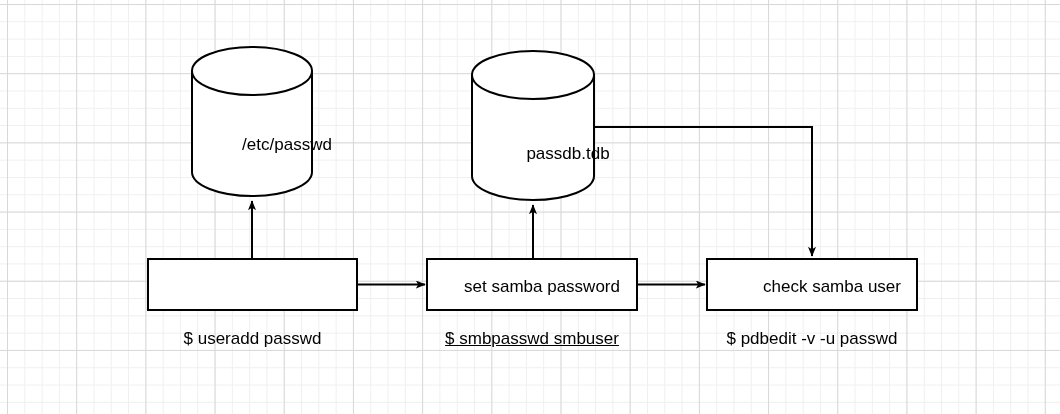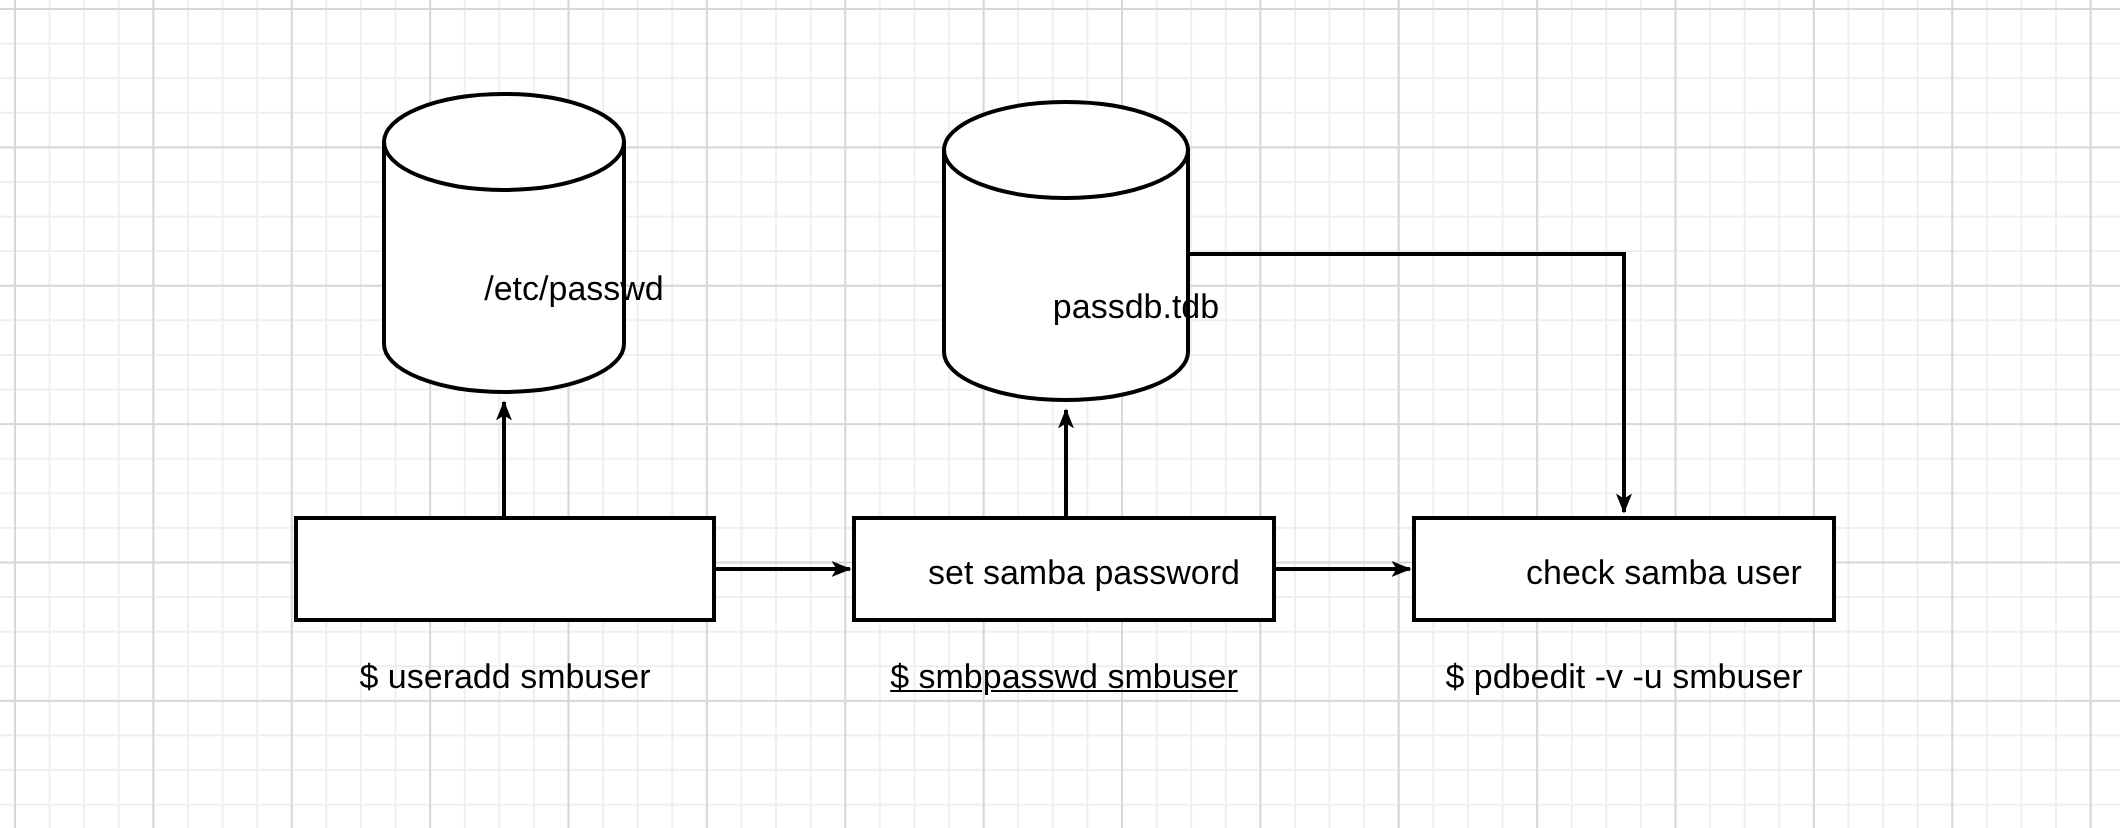--- a/index.html
+++ b/index.html
@@ -94,19 +94,19 @@
 
   <div class="node-label store-label" style="left:192px; top:136px; width:120px;">/etc/passwd</div>
 
   <div class="node-label store-label" style="left:472px; top:145px; width:122px;text-align:center;">passdb.tdb</div>
 
 
   <div class="node-label box-label" style="left:427px; top:278px; width:230px;">set samba password</div>
 
   <div class="node-label box-label" style="left:707px; top:278px; width:210px;margin-left:20px;">check samba user</div>
 
-  <div class="node-label caption" style="left:138px; top:330px; width:229px;">$ useradd smbuser</div>
+  <div class="node-label caption" style="left:138px; top:330px; width:229px;">$ useradd passwd</div>
 
   <div class="node-label caption" style="left:417px; top:330px; width:230px;text-decoration:underline;">$ smbpasswd smbuser</div>
 
-  <div class="node-label caption" style="left:697px; top:330px; width:230px;">$ pdbedit -v -u smbuser</div>
+  <div class="node-label caption" style="left:697px; top:330px; width:230px;">$ pdbedit -v -u passwd</div>
 
 </div>
 
 </body></html>

